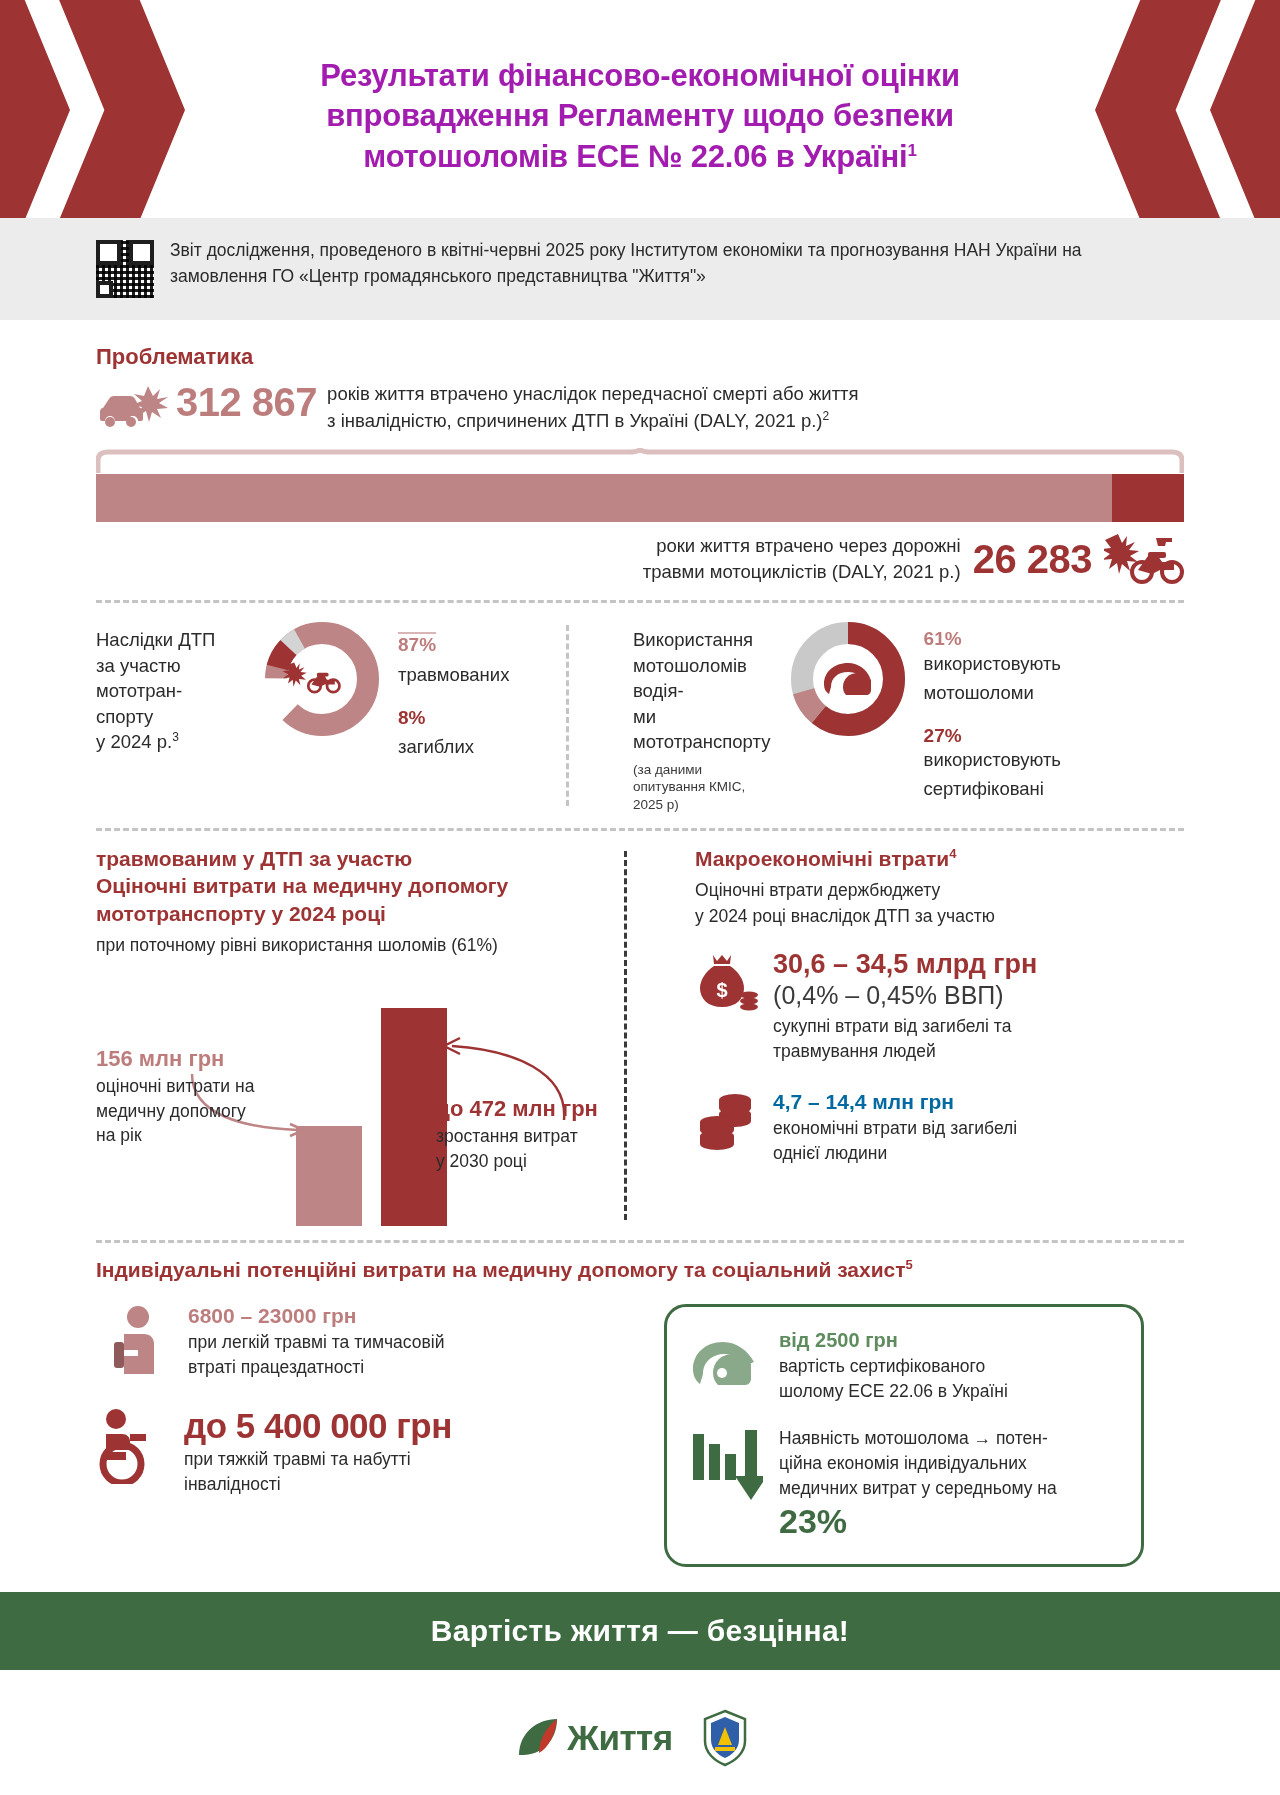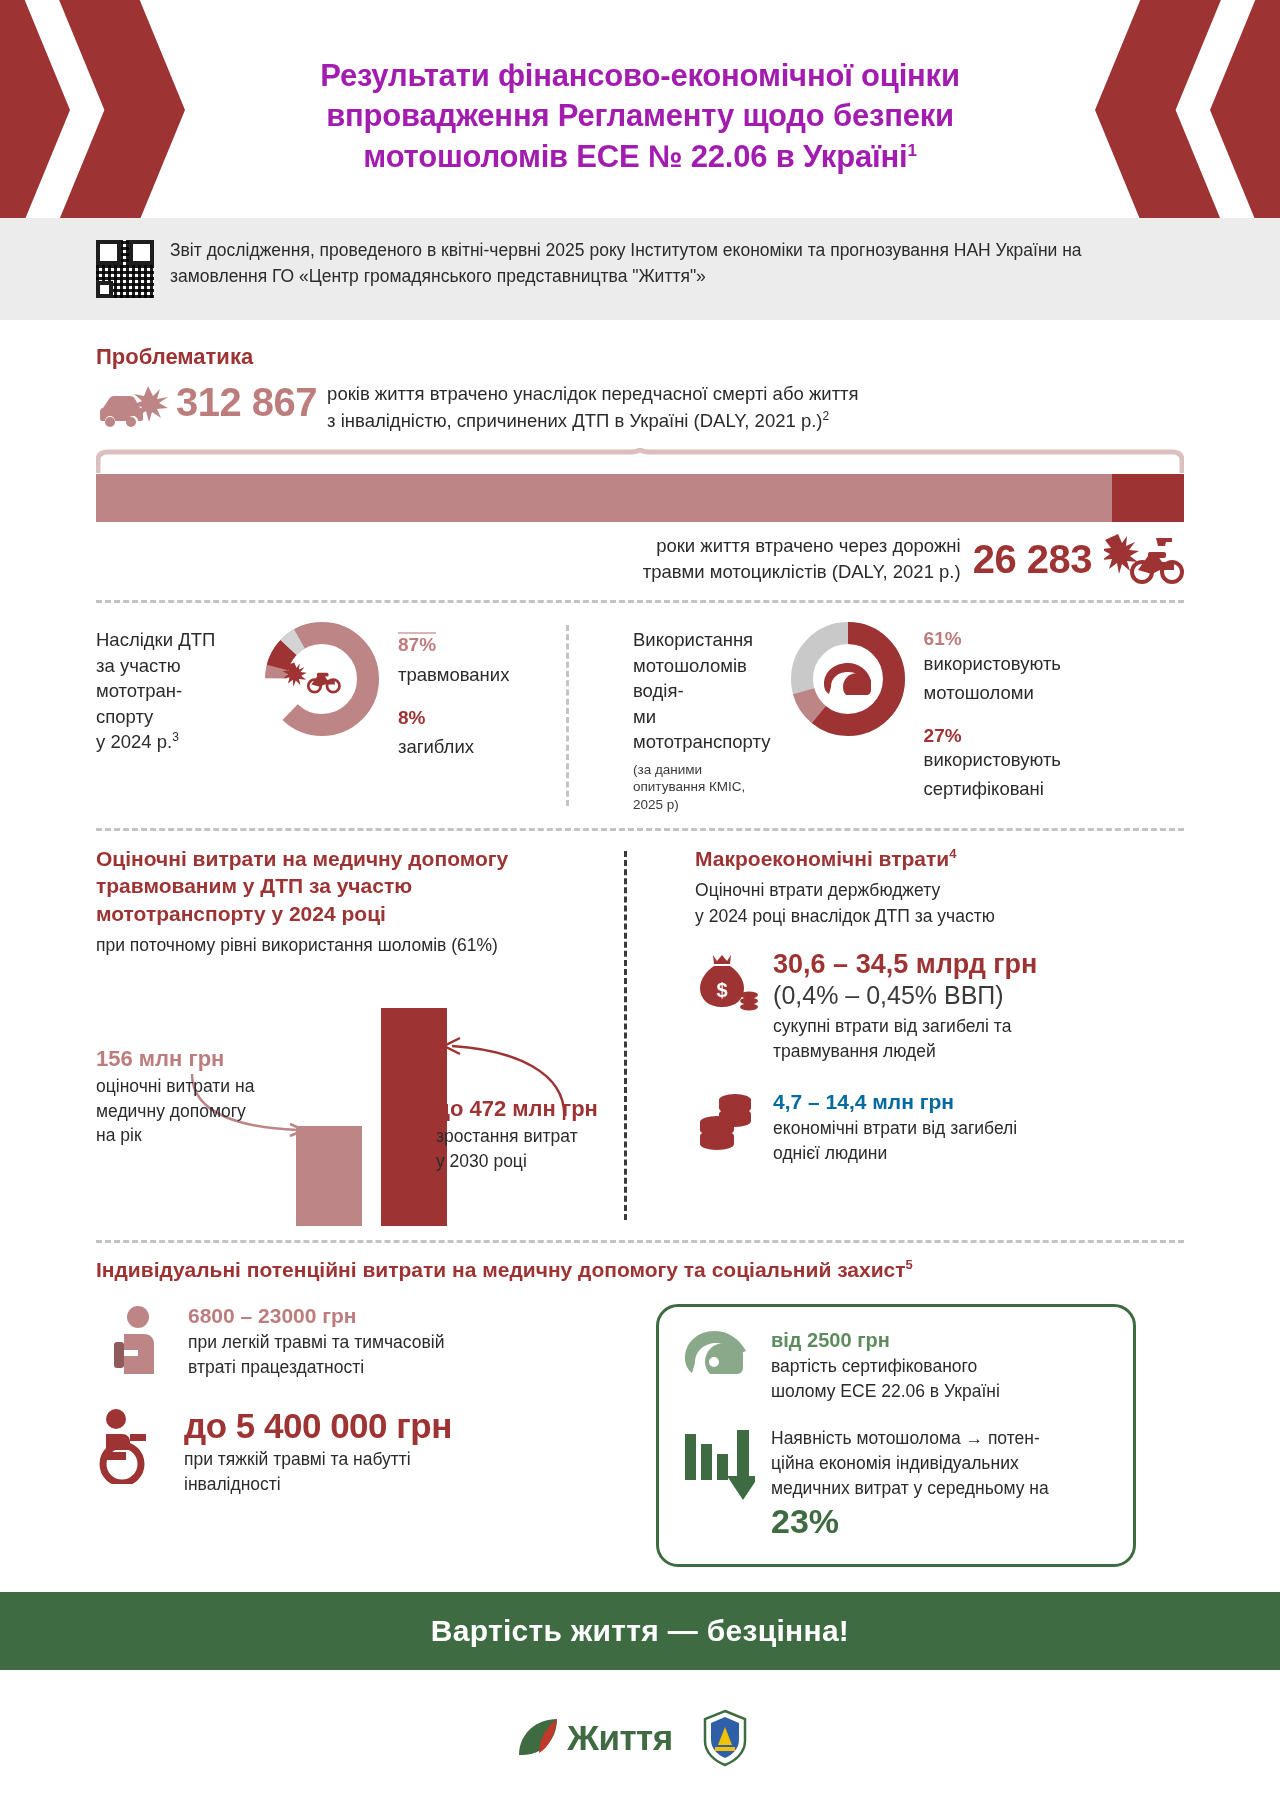--- a/index.html
+++ b/index.html
@@ -183,35 +183,35 @@
   .money-txt .m-big { color: #9d3333; font-weight: bold; font-size: 27px; line-height: 1.15; }
   .money-txt .m-mid { color: #3a3a3a; font-size: 25px; line-height: 1.25; }
   .money-txt .m-sm  { font-size: 17.5px; line-height: 1.42; margin-top: 3px; }
   .coin-row { display: flex; gap: 14px; margin-top: 26px; align-items: flex-start; }
   .coin-txt .c-big { color: #0369a1; font-weight: bold; font-size: 21px; }
   .coin-txt .c-sm  { font-size: 17.5px; line-height: 1.42; margin-top: 2px; }
 
   
   .ind-title { color: #9d3333; font-weight: bold; font-size: 21px; margin-top: 4px; }
   .ind-title sup { font-size: 13px; }
-  .ind-wrap { display: flex; margin-top: 22px; gap: 0; }
+  .ind-wrap { display: flex; margin-top: 22px; gap: 8px; }
   .ind-left { width: 520px; }
   .ind-item { display: flex; gap: 16px; align-items: flex-start; }
   .ind-val-rose { color: #bd7d7d; font-weight: bold; font-size: 21px; }
   .ind-txt { font-size: 17.5px; line-height: 1.42; margin-top: 2px; }
   .ind-big { color: #9d3333; font-weight: bold; font-size: 35px; letter-spacing: -0.5px; line-height: 1.05; }
 
   .green-box {
     width: 480px;
     margin-left: 40px;
     border: 3px solid #3f6b42;
     border-radius: 22px;
     padding: 22px 24px 24px 22px;
   }
-  .g-item { display: flex; gap: 16px; align-items: flex-start; }
+  .g-item { display: flex; gap: 16px; align-items: flex-end; }
   .g-val { color: #5e8c5e; font-weight: bold; font-size: 20px; }
   .g-txt { font-size: 17.5px; line-height: 1.42; margin-top: 2px; }
   .g-item2 { display: flex; gap: 16px; align-items: flex-start; margin-top: 22px; }
   .g-txt2 { font-size: 17.5px; line-height: 1.42; }
   .g-pct { color: #3f6b42; font-weight: bold; font-size: 34px; line-height: 1.1; margin-top: 2px; }
 
   
   .footer-band {
     position: absolute;
     left: 0; right: 0; bottom: 125px;
@@ -386,22 +386,22 @@
       </div>
     </div>
   </div>
 
   <hr class="dashline">
 
   <div class="two-col">
 
     <div class="col-l">
       <div class="blk-title">
+        <div>травмованим у ДТП за участю</div>
         <div>Оціночні витрати на медичну допомогу</div>
-        <div>травмованим у ДТП за участю</div>
         <div>мототранспорту у 2024 році</div>
       </div>
       <div class="blk-sub">при поточному рівні використання шоломів (61%)</div>
 
       <div class="chart-area">
         <div class="cbar small"></div>
         <div class="cbar big"></div>
 
         <svg class="arrow-svg" style="left:90px; top:96px" width="130" height="72" viewBox="0 0 130 72">
           <path d="M6 2 C6 44 60 56 112 58" fill="none" stroke="#bd8585" stroke-width="2.5"></path>

